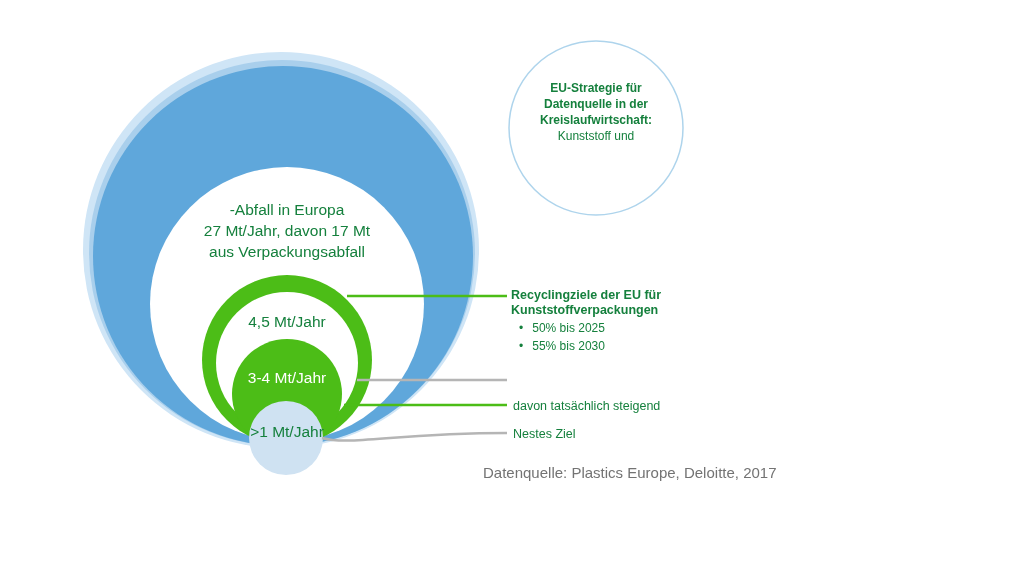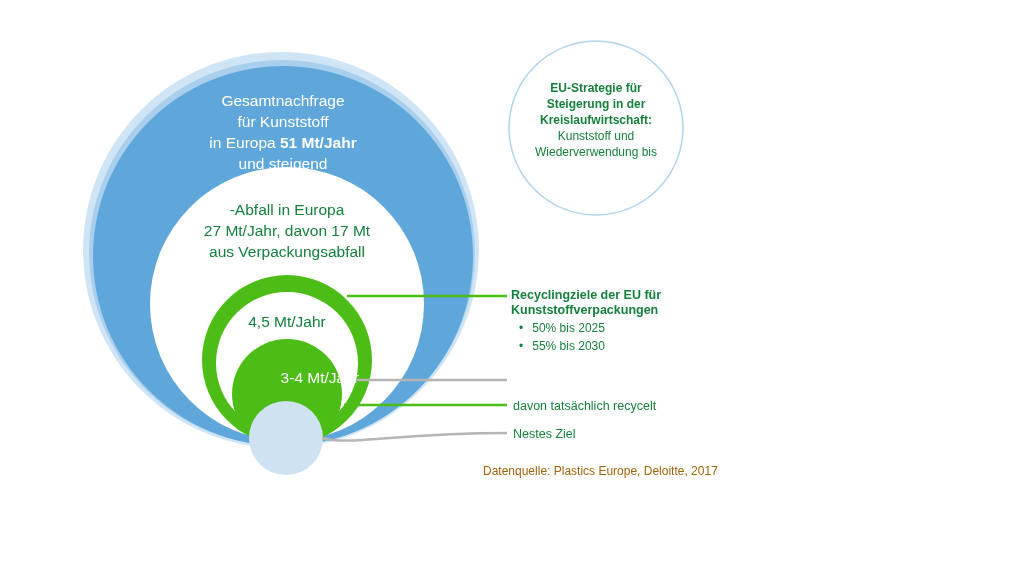--- a/index.html
+++ b/index.html
@@ -11,21 +11,21 @@
   .abs{position:absolute;}
   .center-text{text-align:center;}
   .circle-text{font-size:15.5px;line-height:21px;}
   .white-text{color:#ffffff;}
   .dark-text{color:#15803d;}
   .bold{font-weight:700;}
   .nowrap{white-space:nowrap;}
   .eu-text{font-size:12px;line-height:16px;}
   .annot{font-size:12.5px;line-height:15px;}
   .bullet-row{display:flex;gap:9px;padding-left:8px;margin-top:3px;font-size:12px;line-height:15px;}
-  .source{font-size:12px;color:#a16207;}
+  .source{font-size:15px;color:#737373;}
 </style>
 </head>
 <body>
 
 <div class="stage">
 
   <svg width="1024" height="576" viewBox="0 0 1024 576">
 
     <circle cx="281" cy="250" r="198" fill="#cfe5f6"></circle>
     <circle cx="282" cy="253" r="193" fill="#a9cfec"></circle>
@@ -42,59 +42,53 @@
     <circle cx="286" cy="438" r="37" fill="#cfe2f2"></circle>
 
     <circle cx="596" cy="128" r="87" fill="#ffffff" stroke="#aed4ec" stroke-width="1.5"></circle>
 
     <line x1="347" y1="296" x2="507" y2="296" stroke="#4cbd17" stroke-width="2.5"></line>
     <line x1="357" y1="380" x2="507" y2="380" stroke="#b5b5b5" stroke-width="2.5"></line>
     <line x1="344" y1="405" x2="507" y2="405" stroke="#4cbd17" stroke-width="2.5"></line>
     <path d="M322,438 C350,446 395,433 507,433" fill="none" stroke="#b5b5b5" stroke-width="2.5"></path>
   </svg>
 
-  <div class="abs center-text circle-text white-text" style="left:133px;top:90px;width:300px;">
-    <div>Gesamtnachfrage</div>
-    <div>für Kunststoff</div>
-    <div><span>in Europa </span><span class="bold">51 Mt/Jahr</span></div>
-    <div>und steigend</div>
-  </div>
 
   <div class="abs center-text circle-text dark-text" style="left:137px;top:199px;width:300px;">
     <div>-Abfall in Europa</div>
     <div>27 Mt/Jahr, davon 17 Mt</div>
     <div>aus Verpackungsabfall</div>
   </div>
 
   <div class="abs center-text circle-text dark-text" style="left:215px;top:311px;width:144px;">4,5 Mt/Jahr</div>
 
-  <div class="abs center-text circle-text white-text" style="left:215px;top:367px;width:144px;text-align:right;">3-4 Mt/Jahr</div>
+  <div class="abs center-text circle-text white-text" style="left:215px;top:367px;width:144px;">3-4 Mt/Jahr</div>
 
+  <div class="abs center-text circle-text dark-text" style="left:215px;top:421px;width:144px;">&gt;1 Mt/Jahr</div>
 
   <div class="abs center-text eu-text dark-text" style="left:496px;top:80px;width:200px;">
     <div class="bold">EU-Strategie für</div>
-    <div class="bold">Steigerung in der</div>
+    <div class="bold">Datenquelle in der</div>
     <div class="bold">Kreislaufwirtschaft:</div>
     <div>Kunststoff und</div>
-    <div>Wiederverwendung bis</div>
   </div>
 
   <div class="abs annot dark-text nowrap" style="left:511px;top:288px;">
     <div class="bold">Recyclingziele der EU für</div>
     <div class="bold">Kunststoffverpackungen</div>
     <div class="bullet-row">
       <span>•</span>
       <span>50% bis 2025</span>
     </div>
     <div class="bullet-row">
       <span>•</span>
       <span>55% bis 2030</span>
     </div>
   </div>
 
 
-  <div class="abs annot dark-text nowrap" style="left:513px;top:399px;">davon tatsächlich recycelt</div>
+  <div class="abs annot dark-text nowrap" style="left:513px;top:399px;">davon tatsächlich steigend</div>
 
   <div class="abs annot dark-text nowrap" style="left:513px;top:427px;">Nestes Ziel</div>
 
   <div class="abs source nowrap" style="left:483px;top:464px;">Datenquelle: Plastics Europe, Deloitte, 2017</div>
 
 </div>
 
 </body></html>

